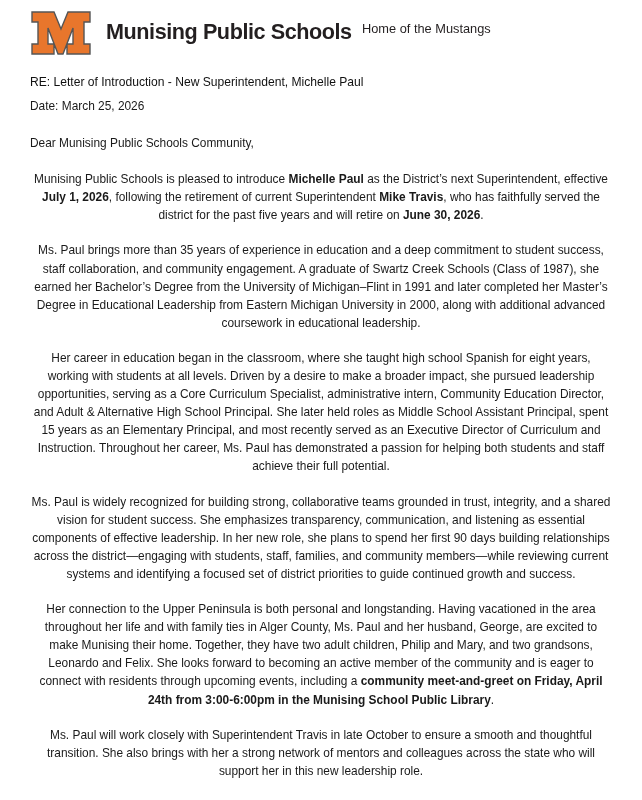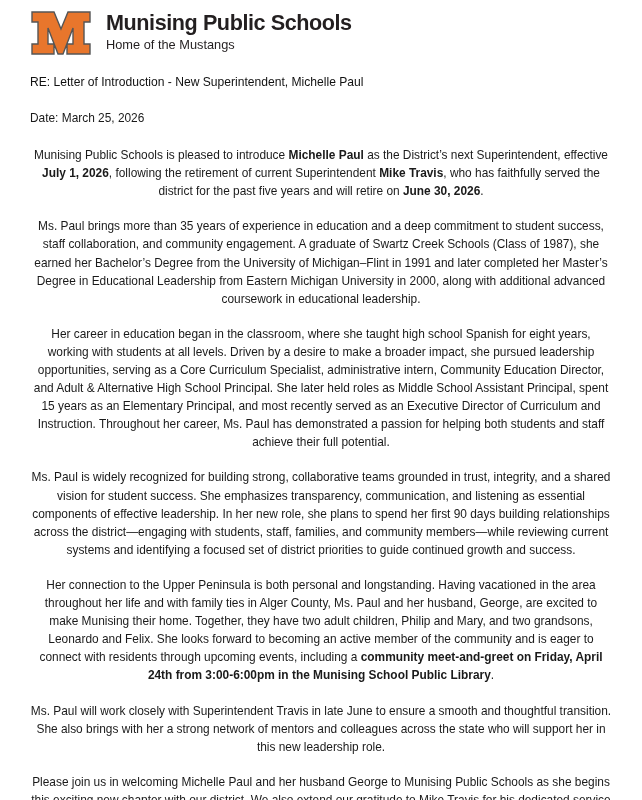--- a/index.html
+++ b/index.html
@@ -33,21 +33,20 @@
   .logo-wrap {
     width: 62px;
     height: 48px;
     flex: 0 0 62px;
     margin-right: 14px;
     position: relative;
   }
   .logo-wrap svg { display: block; }
   .org-block {
     display: flex;
-    flex-direction: column;
     justify-content: center;
     padding-bottom: 2px;
   }
   .org-name {
     font-size: 22.5px;
     font-weight: bold;
     letter-spacing: -0.45px;
     line-height: 1.12;
     color: #231f20;
     font-stretch: condensed;
@@ -74,21 +73,21 @@
     font-size: 12.1px;
     font-weight: normal;
     line-height: 1.42;
     color: #111111;
   }
   .date-line {
     font-size: 11.9px;
     font-weight: normal;
     line-height: 1.42;
     color: #1a1a1a;
-    margin-top: 19px;
+    margin-top: 7px;
   }
 
   
   .body-copy {
     margin-top: 19px;
   }
   .para {
     font-size: 11.9px;
     line-height: 18.1px;
     color: #1a1a1a;
@@ -123,29 +122,30 @@
     </div>
   </div>
 
   <div class="subject-block">
     <div class="subject-line">RE: Letter of Introduction - New Superintendent, Michelle Paul</div>
     <div class="date-line">Date: March 25, 2026</div>
   </div>
 
   <div class="body-copy">
 
+    <p class="salutation">Dear Munising Public Schools Community,</p>
 
     <p class="para"><span>Munising Public Schools is pleased to introduce </span><b>Michelle Paul</b><span> as the District’s next Superintendent, effective </span><b>July 1, 2026</b><span>, following the retirement of current Superintendent </span><b>Mike Travis</b><span>, who has faithfully served the district for the past five years and will retire on </span><b>June 30, 2026</b><span>.</span></p>
 
     <p class="para">Ms. Paul brings more than 35 years of experience in education and a deep commitment to student success, staff collaboration, and community engagement. A graduate of Swartz Creek Schools (Class of 1987), she earned her Bachelor’s Degree from the University of Michigan–Flint in 1991 and later completed her Master’s Degree in Educational Leadership from Eastern Michigan University in 2000, along with additional advanced coursework in educational leadership.</p>
 
     <p class="para">Her career in education began in the classroom, where she taught high school Spanish for eight years, working with students at all levels. Driven by a desire to make a broader impact, she pursued leadership opportunities, serving as a Core Curriculum Specialist, administrative intern, Community Education Director, and Adult &amp; Alternative High School Principal. She later held roles as Middle School Assistant Principal, spent 15 years as an Elementary Principal, and most recently served as an Executive Director of Curriculum and Instruction. Throughout her career, Ms. Paul has demonstrated a passion for helping both students and staff achieve their full potential.</p>
 
     <p class="para">Ms. Paul is widely recognized for building strong, collaborative teams grounded in trust, integrity, and a shared vision for student success. She emphasizes transparency, communication, and listening as essential components of effective leadership. In her new role, she plans to spend her first 90 days building relationships across the district—engaging with students, staff, families, and community members—while reviewing current systems and identifying a focused set of district priorities to guide continued growth and success.</p>
 
     <p class="para"><span>Her connection to the Upper Peninsula is both personal and longstanding. Having vacationed in the area throughout her life and with family ties in Alger County, Ms. Paul and her husband, George, are excited to make Munising their home. Together, they have two adult children, Philip and Mary, and two grandsons, Leonardo and Felix. She looks forward to becoming an active member of the community and is eager to connect with residents through upcoming events, including a </span><b>community meet-and-greet on Friday, April 24th from 3:00-6:00pm in the Munising School Public Library</b><span>.</span></p>
 
-    <p class="para">Ms. Paul will work closely with Superintendent Travis in late June to ensure a smooth and thoughtful transition. She also brings with her a strong network of mentors and colleagues across the state who will support her in this new leadership role.</p>
+    <p class="para">Ms. Paul will work closely with Superintendent Travis in late October to ensure a smooth and thoughtful transition. She also brings with her a strong network of mentors and colleagues across the state who will support her in this new leadership role.</p>
 
     <p class="para tight">Please join us in welcoming Michelle Paul and her husband George to Munising Public Schools as she begins this exciting new chapter with our district. We also extend our gratitude to Mike Travis for his dedicated service and leadership over the past five years.</p>
 
   </div>
 </div>
 
 </body></html>

